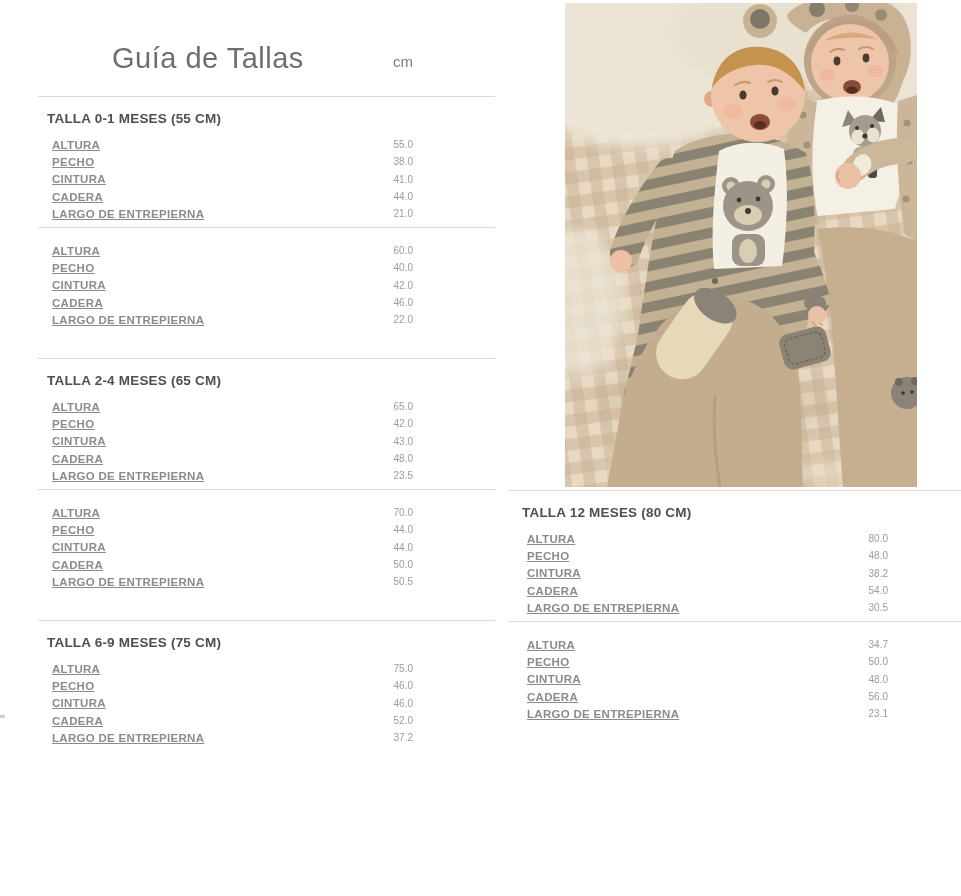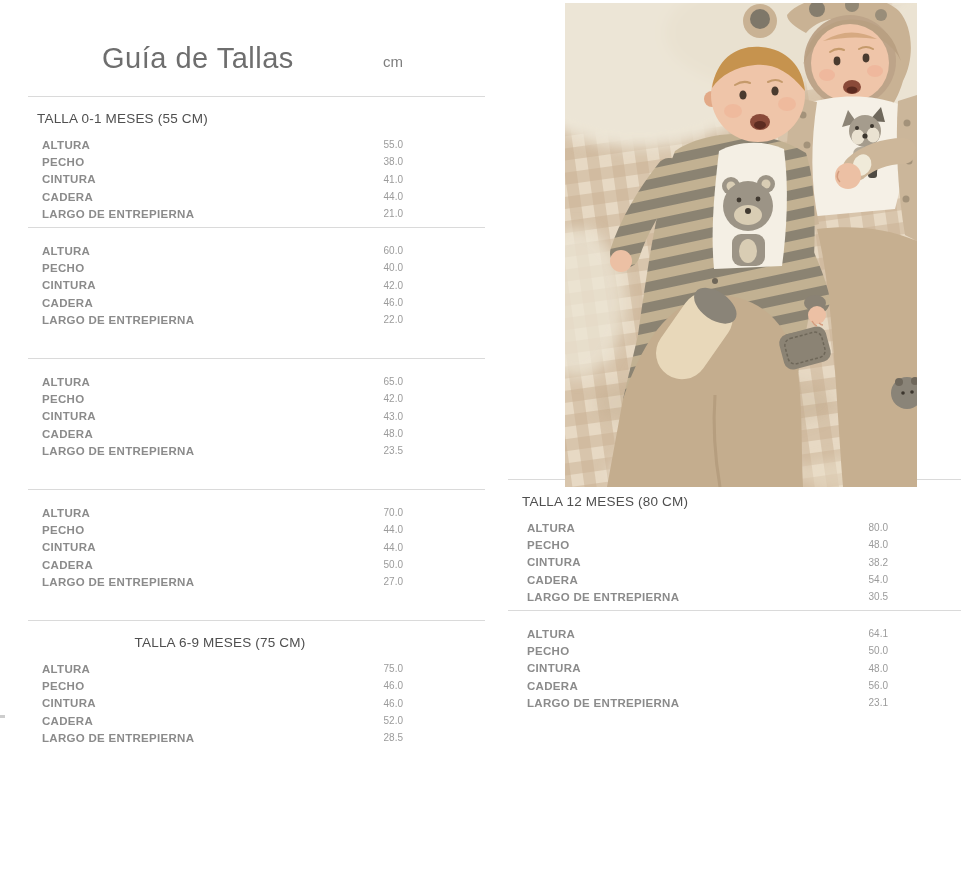--- a/index.html
+++ b/index.html
@@ -9,34 +9,34 @@
     --c-value:#9b9b9b;
     --c-divider:#dadada;
     --c-bg:#ffffff;
   }
   html,body{margin:0;padding:0;}
   body{
     width:961px;height:896px;position:relative;overflow:hidden;
     background:var(--c-bg);
     font-family:"Liberation Sans", sans-serif;
   }
-  .col-left{position:absolute;left:28px;top:0;width:457px;}
+  .col-left{position:absolute;left:38px;top:0;width:457px;}
   .guide-header{position:relative;height:97px;border-bottom:1px solid var(--c-divider);box-sizing:border-box;}
   .guide-title{position:absolute;left:74px;top:42px;margin:0;font-size:29px;font-weight:400;color:var(--c-title);letter-spacing:.5px;}
   .unit-label{position:absolute;right:82px;top:53px;font-size:15px;color:#7e7e7e;margin-left:8px;}
   .size-block{height:131px;box-sizing:border-box;border-bottom:1px solid var(--c-divider);padding-top:14px;}
-  .size-block:last-child{border-bottom:none;text-align:center;}
+  .size-block:last-child{border-bottom:none;}
   .col-left .size-block{padding-left:9px;padding-right:82px;}
   .col-right .size-block{padding-left:14px;padding-right:73px;}
-  .sec-title{margin:0 0 10px 0;font-size:13.5px;font-weight:400;color:var(--c-header);letter-spacing:.2px;}
+  .sec-title{margin:0 0 10px 0;font-size:13.5px;font-weight:700;color:var(--c-header);letter-spacing:.2px;}
   .sec-rows{padding-left:5px;}
   .mrow{display:flex;justify-content:space-between;align-items:center;height:17.3px;}
-  .mlabel{font-size:11.5px;font-weight:700;color:var(--c-label);letter-spacing:.3px;}
+  .mlabel{font-size:11.5px;font-weight:700;color:var(--c-label);letter-spacing:.3px;text-decoration:underline;}
   .mvalue{font-size:10px;color:var(--c-value);}
-  .col-right{position:absolute;left:508px;top:479px;width:453px;border-top:1px solid var(--c-divider);}
+  .col-right{position:absolute;left:508px;top:490px;width:453px;border-top:1px solid var(--c-divider);}
   .photo{position:absolute;left:565px;top:3px;width:352px;height:484px;overflow:hidden;margin:0;}
   .photo svg{display:block;}
   .stray-mark{position:absolute;left:0;top:715px;width:5px;height:3px;background:#cdcdcd;}
 </style>
 <title>Guía de Tallas</title></head>
 <body>
 
 <div class="col-left">
   <header class="guide-header">
     <h1 class="guide-title">Guía de Tallas</h1>
@@ -88,20 +88,21 @@
             <span class="mvalue">46.0</span>
           </div>
           <div class="mrow">
             <span class="mlabel">LARGO DE ENTREPIERNA</span>
             <span class="mvalue">22.0</span>
           </div>
         </div>
   </section>
 
   <section class="size-block">
+    <h2 class="sec-title">TALLA 2-4 MESES (65 CM)</h2>
     <div class="sec-rows">
           <div class="mrow">
             <span class="mlabel">ALTURA</span>
             <span class="mvalue">65.0</span>
           </div>
           <div class="mrow">
             <span class="mlabel">PECHO</span>
             <span class="mvalue">42.0</span>
           </div>
           <div class="mrow">
@@ -132,21 +133,21 @@
           <div class="mrow">
             <span class="mlabel">CINTURA</span>
             <span class="mvalue">44.0</span>
           </div>
           <div class="mrow">
             <span class="mlabel">CADERA</span>
             <span class="mvalue">50.0</span>
           </div>
           <div class="mrow">
             <span class="mlabel">LARGO DE ENTREPIERNA</span>
-            <span class="mvalue">27.0</span>
+            <span class="mvalue">50.5</span>
           </div>
         </div>
   </section>
 
   <section class="size-block">
     <h2 class="sec-title">TALLA 6-9 MESES (75 CM)</h2>
     <div class="sec-rows">
           <div class="mrow">
             <span class="mlabel">ALTURA</span>
             <span class="mvalue">75.0</span>
@@ -158,21 +159,21 @@
           <div class="mrow">
             <span class="mlabel">CINTURA</span>
             <span class="mvalue">46.0</span>
           </div>
           <div class="mrow">
             <span class="mlabel">CADERA</span>
             <span class="mvalue">52.0</span>
           </div>
           <div class="mrow">
             <span class="mlabel">LARGO DE ENTREPIERNA</span>
-            <span class="mvalue">28.5</span>
+            <span class="mvalue">37.2</span>
           </div>
         </div>
   </section>
 </div>
 </div>
 
 <div class="col-right">
   <section class="size-block">
     <h2 class="sec-title">TALLA 12 MESES (80 CM)</h2>
     <div class="sec-rows">
@@ -196,21 +197,21 @@
           <span class="mlabel">LARGO DE ENTREPIERNA</span>
           <span class="mvalue">30.5</span>
         </div>
       </div>
   </section>
 
   <section class="size-block">
     <div class="sec-rows">
         <div class="mrow">
           <span class="mlabel">ALTURA</span>
-          <span class="mvalue">64.1</span>
+          <span class="mvalue">34.7</span>
         </div>
         <div class="mrow">
           <span class="mlabel">PECHO</span>
           <span class="mvalue">50.0</span>
         </div>
         <div class="mrow">
           <span class="mlabel">CINTURA</span>
           <span class="mvalue">48.0</span>
         </div>
         <div class="mrow">

